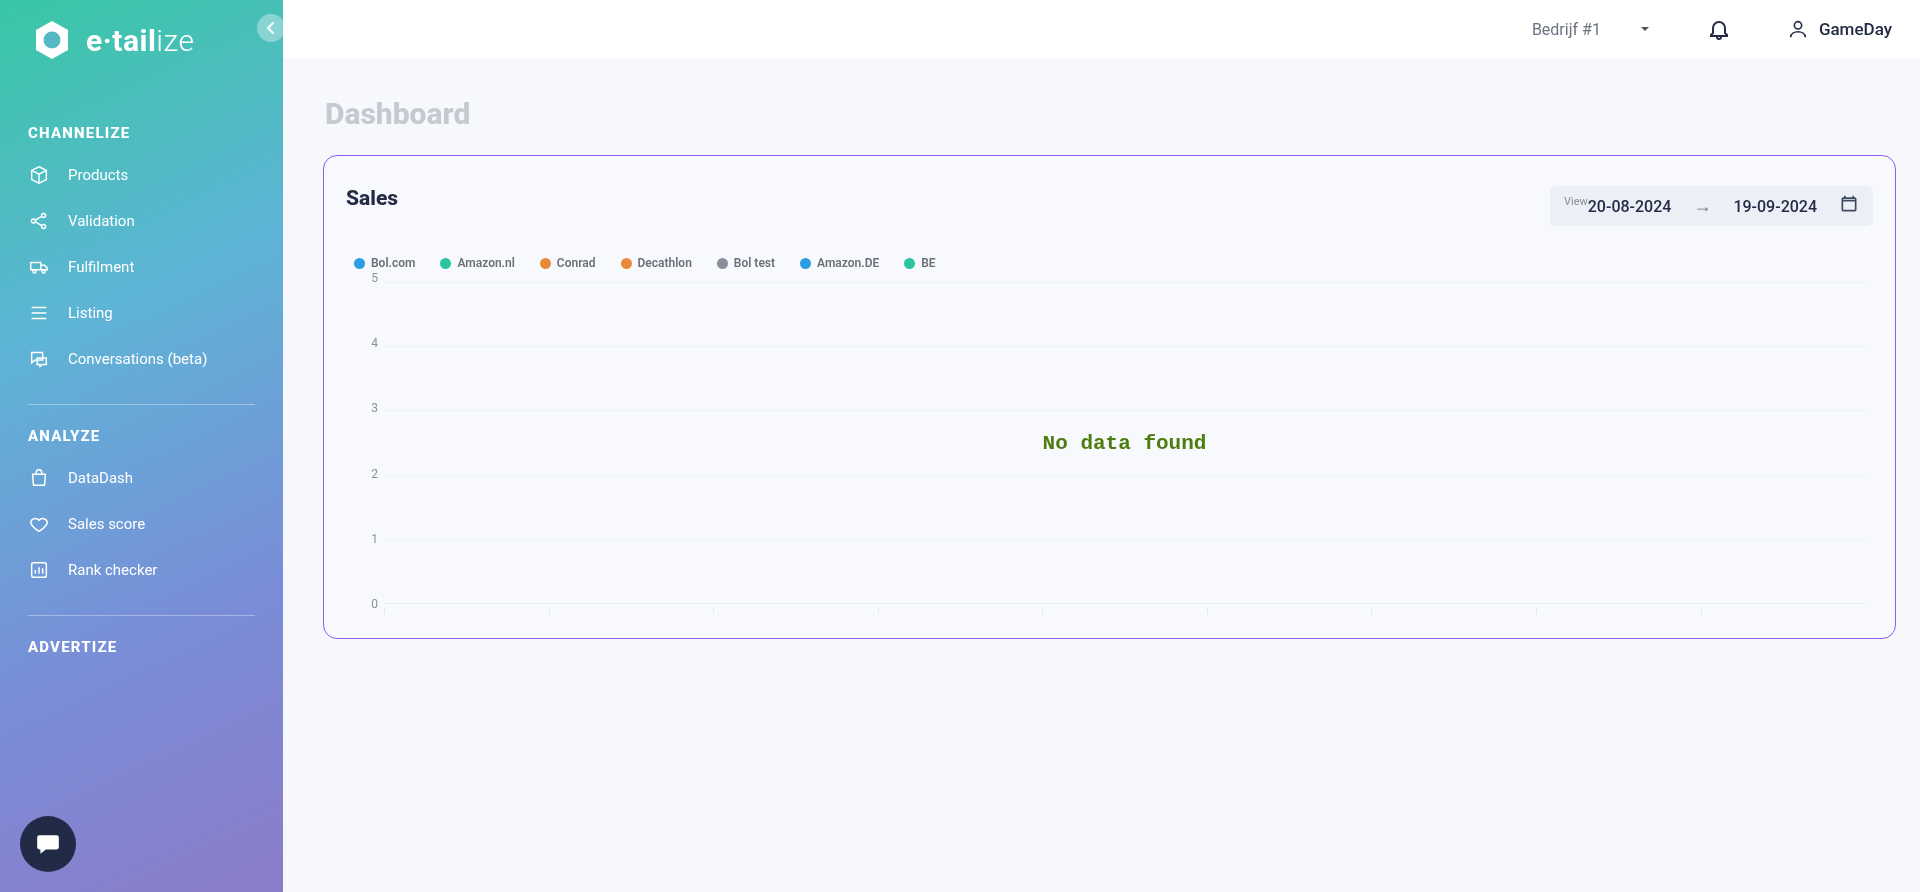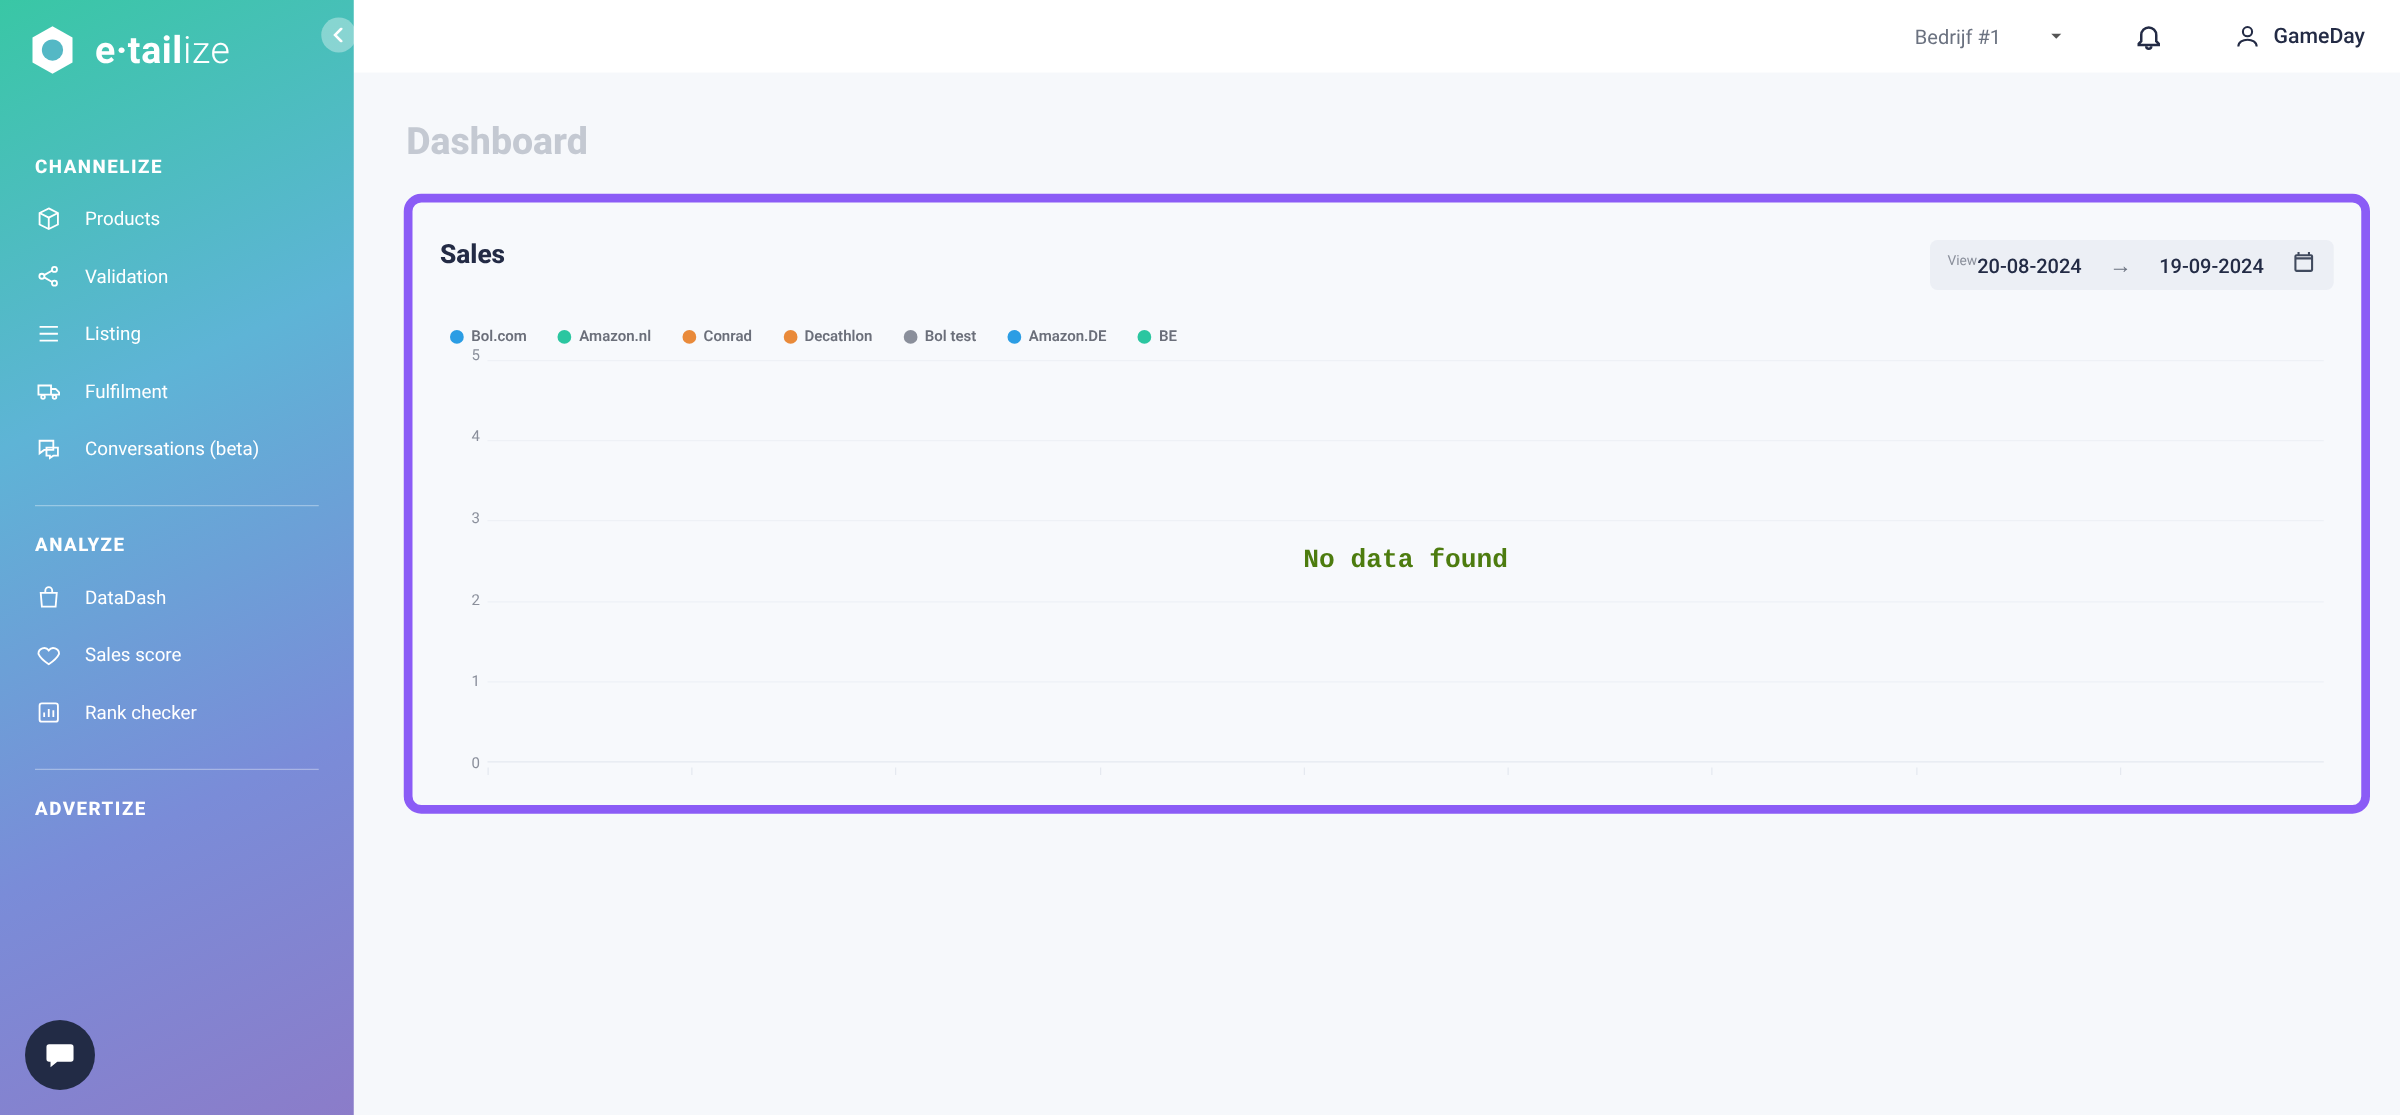--- a/index.html
+++ b/index.html
@@ -12,21 +12,21 @@
     left: 0; top: 0;
     width: 283px;
     height: 100%;
     background: linear-gradient(155deg, #39c7a5 0%, #5eb4d6 35%, #7a8cd8 70%, #8b7cc9 100%);
     color: #fff;
     padding: 18px 0 0 0;
     z-index: 10;
   }
   .logo {
     display: flex; align-items: center; gap: 12px;
-    padding: 0 20px 10px;
+    padding: 0 30px 10px;
     font-size: 30px; font-weight: 300; color: #fff;
     letter-spacing: 0.5px;
   }
   .logo-mark {
     width: 44px; height: 44px; display: inline-block; position: relative;
   }
   .logo-mark svg { width: 44px; height: 44px; }
   .logo-text b { font-weight: 700; }
   .logo-text .thin { font-weight: 300; }
   .collapse-btn {
@@ -91,21 +91,21 @@
   .bell { width: 24px; height: 24px; cursor: pointer; }
   .bell svg { width: 24px; height: 24px; fill: none; stroke: #232b45; stroke-width: 2; }
   .user { display: flex; align-items: center; gap: 10px; color: #232b45; font-size: 17px; font-weight: 500; cursor: pointer; }
   .user svg { width: 22px; height: 22px; stroke: #232b45; fill: none; stroke-width: 1.8; }
 
   .content { flex: 1; overflow-y: auto; padding: 30px 24px 24px 40px; }
   .page-title { font-size: 30px; font-weight: 800; color: #c4c9d2; margin: 8px 0 24px 2px; }
 
   .card {
     background: #f7f9fc;
-    border: 7px solid #8b5cf6;
+    border: 1px solid #8b5cf6;
     border-radius: 14px;
     padding: 30px 22px 20px 22px;
   }
   .card-header { display: flex; align-items: flex-start; justify-content: space-between; }
   .card-title { font-size: 21px; font-weight: 800; color: #232b45; }
 
   .date-box {
     background: #eceff5; border-radius: 6px; padding: 8px 14px 8px 14px;
     display: flex; align-items: center; gap: 22px;
   }
@@ -169,35 +169,35 @@
             <circle cx="17" cy="6" r="2.2"></circle>
             <circle cx="17" cy="18" r="2.2"></circle>
             <path d="M8 11l7-4M8 13l7 4"></path>
           </svg>
         </span>
         <span>Validation</span>
       </div>
       <div class="nav-item">
         <span class="ico">
           <svg viewBox="0 0 24 24">
-            <path d="M4 6h16M4 12h16M4 18h16"></path>
-          </svg>
-        </span>
-        <span>Listing</span>
-      </div>
-      <div class="nav-item">
-        <span class="ico">
-          <svg viewBox="0 0 24 24">
             <path d="M3 7h11v8H3z"></path>
             <path d="M14 10h4l3 3v2h-7"></path>
             <circle cx="7" cy="17" r="1.6"></circle>
             <circle cx="17" cy="17" r="1.6"></circle>
           </svg>
         </span>
         <span>Fulfilment</span>
+      </div>
+      <div class="nav-item">
+        <span class="ico">
+          <svg viewBox="0 0 24 24">
+            <path d="M4 6h16M4 12h16M4 18h16"></path>
+          </svg>
+        </span>
+        <span>Listing</span>
       </div>
       <div class="nav-item">
         <span class="ico">
           <svg viewBox="0 0 24 24">
             <path d="M4 5h12v8H8l-4 3z"></path>
             <path d="M10 11h10v7h-4l-3 2v-2h-3z"></path>
           </svg>
         </span>
         <span>Conversations (beta)</span>
       </div>

